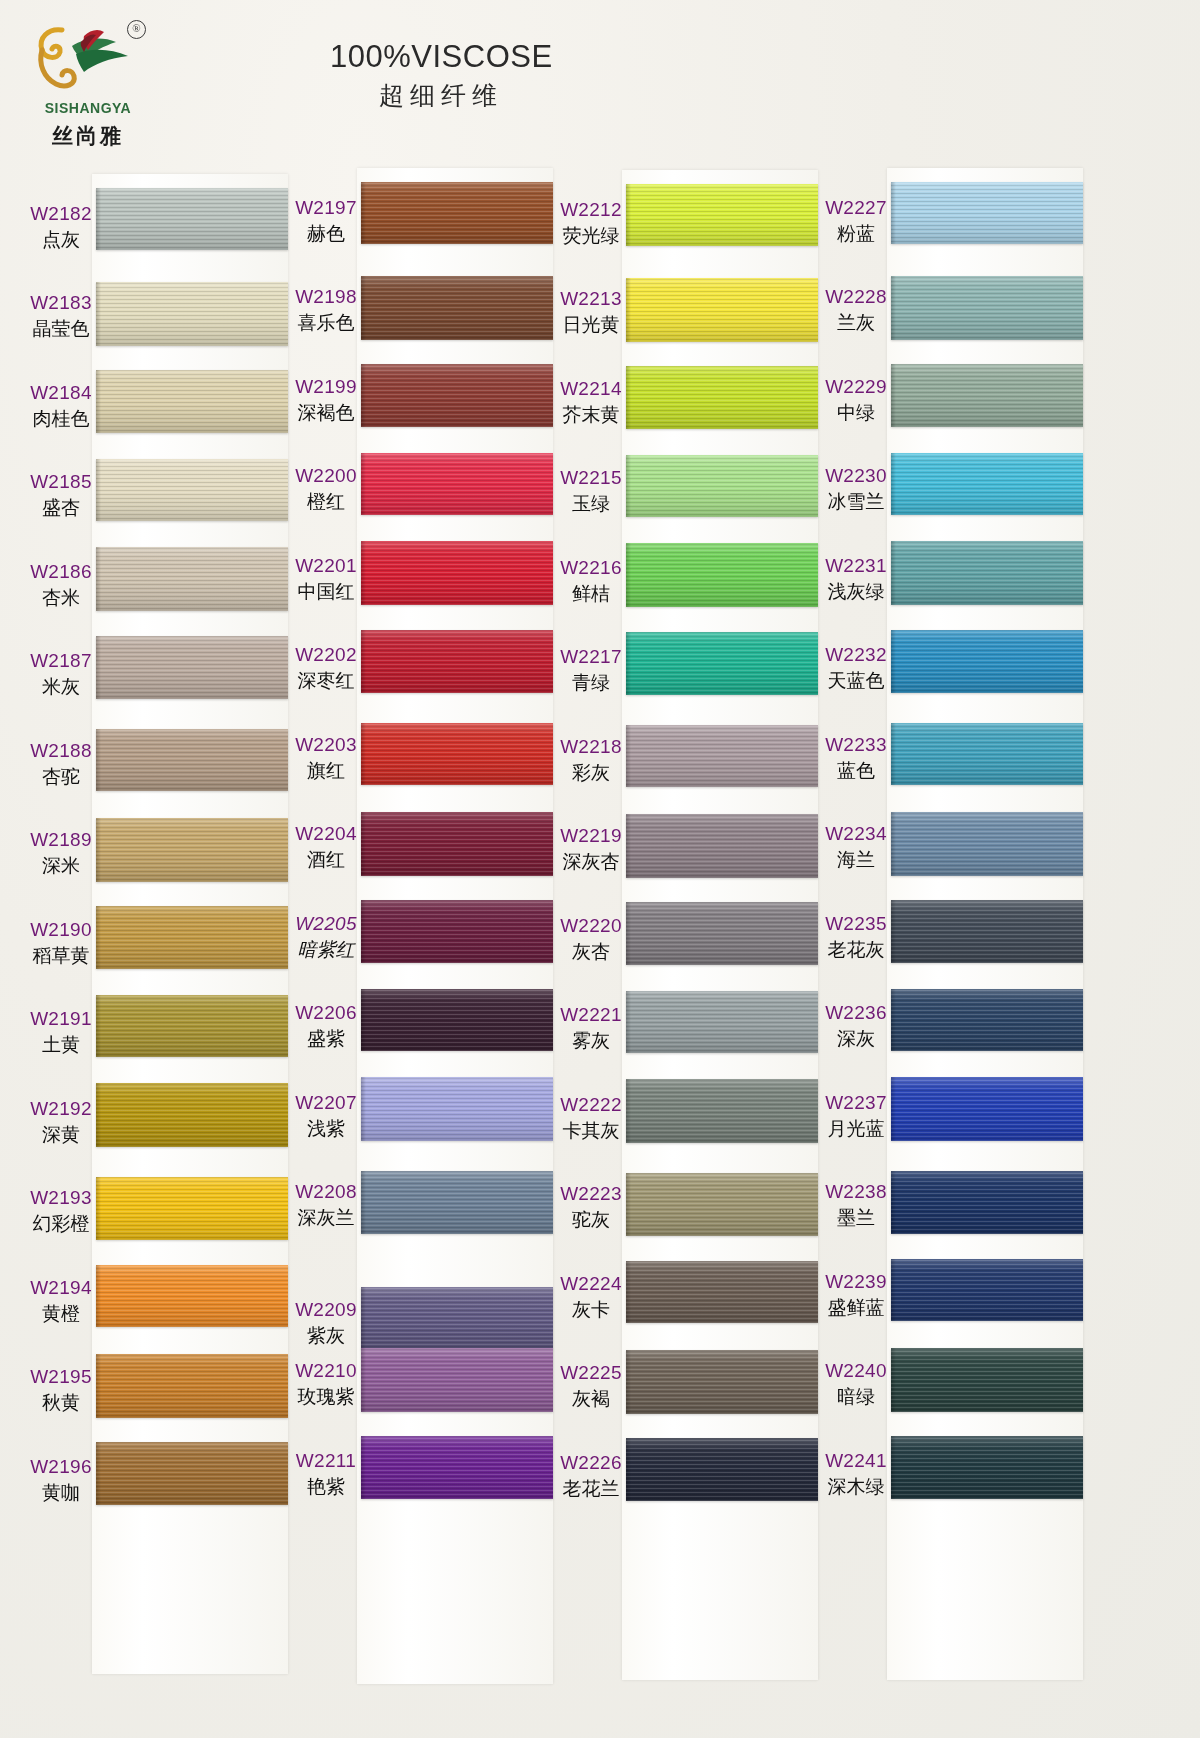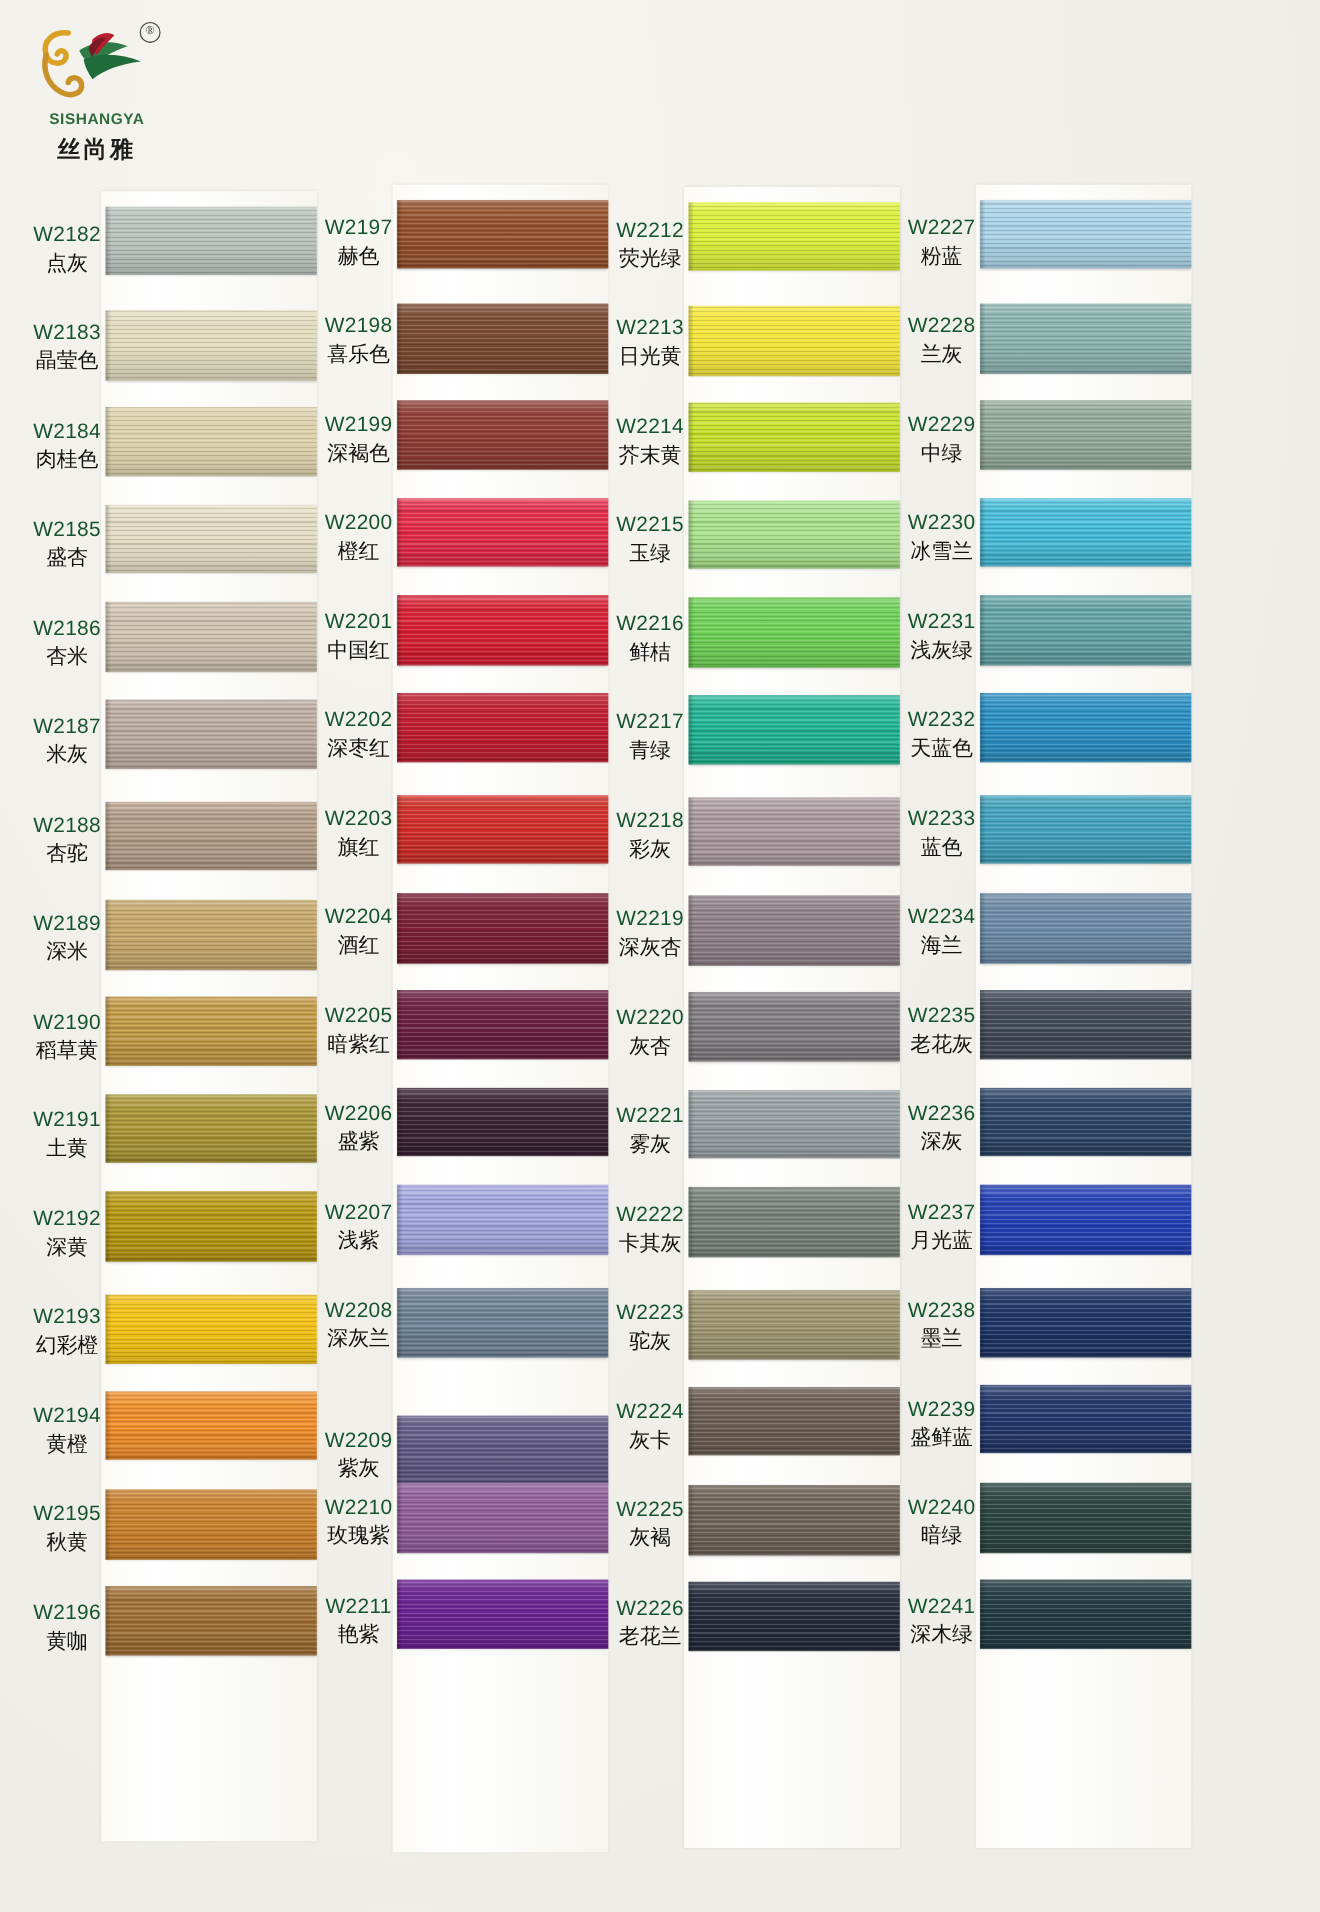--- a/index.html
+++ b/index.html
@@ -106,21 +106,21 @@
   }
 
   .row{position:absolute;left:0;width:270px;height:89px;}
 
   .labels{
     position:absolute;left:0;top:0;width:86px;height:89px;
     display:flex;flex-direction:column;align-items:center;justify-content:center;
     z-index:3;
   }
   .code{
-    font-size:19px;color:#14532d;letter-spacing:.3px;line-height:1.25;
+    font-size:19px;color:#701a75;letter-spacing:.3px;line-height:1.25;
     font-family:"Liberation Sans",sans-serif;white-space:nowrap;
   }
   .cname{
     font-size:19px;color:#111;line-height:1.3;margin-top:1px;
     font-family:"DejaVu Sans",sans-serif;white-space:nowrap;
   }
 
   
   .swatch{
     position:absolute;left:78px;top:8px;width:192px;height:62px;
@@ -172,20 +172,24 @@
         <path d="M49 18 C54 12 60 9 64 11 C58 17 54 23 52 28 C50 24 48 21 49 18 Z" fill="#7a1a24"></path>
       </svg>
       <div class="logo-reg">®</div>
       <div class="logo-en">SISHANGYA</div>
       <div class="logo-cn">丝尚雅</div>
     </div>
 
   </div>
 
 
+  <div class="spec-block">
+    <div class="spec-1">100%VISCOSE</div>
+    <div class="spec-2">超细纤维</div>
+  </div>
 </div>
 
 <div class="board">
   <div class="col col-1">
     <div class="card-strip c1"></div>
     <div class="label-gutter"></div>
     <div class="rows">
         <div class="row" style="top: 32px;">
           <div class="labels">
             <div class="code">W2182</div>
@@ -438,21 +442,21 @@
           <div class="labels">
             <div class="code">W2204</div>
             <div class="cname">酒红</div>
           </div>
           <div class="swatch" style="background: rgb(123, 31, 56); top: 9px; height: 64px;">
             <div class="fibers"></div>
             <div class="shade"></div>
             <div class="edge"></div>
           </div>
         </div>
-        <div class="row" style="top: 742px;">
+        <div class="row" style="top: 742px; font-style: italic;">
           <div class="labels">
             <div class="code">W2205</div>
             <div class="cname">暗紫红</div>
           </div>
           <div class="swatch" style="background: rgb(107, 32, 64); top: 8px; height: 63px;">
             <div class="fibers"></div>
             <div class="shade"></div>
             <div class="edge"></div>
           </div>
         </div>

